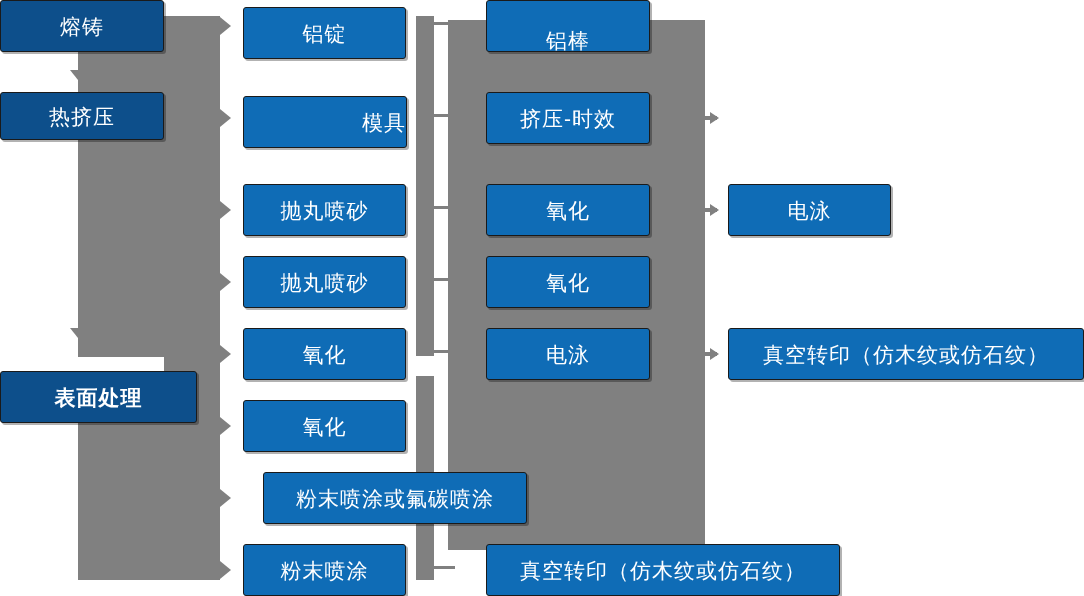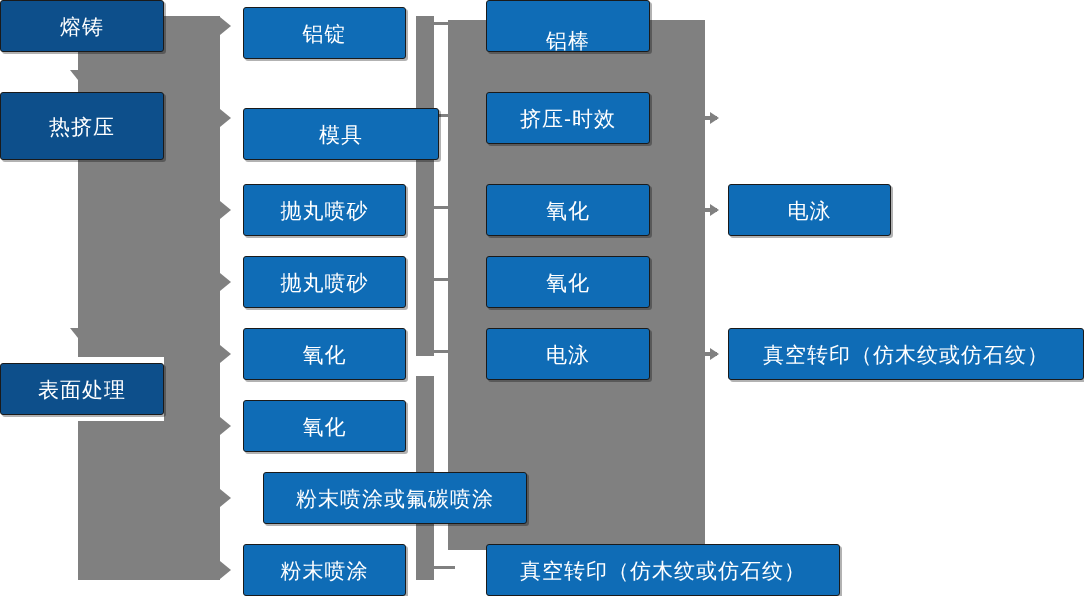--- a/index.html
+++ b/index.html
@@ -123,31 +123,31 @@
 
   <div class="arrow-stem" style="left:705px; top:208px; width:12px;"></div>
   <div class="small-arrowhead" style="left:710px; top:204px;"></div>
 
   <div class="arrow-stem" style="left:705px; top:352px; width:12px;"></div>
   <div class="small-arrowhead" style="left:710px; top:348px;"></div>
 
   <div class="node dark" style="left:0px; top:0px; width:164px; height:52px;">
     <span>熔铸</span>
   </div>
-  <div class="node dark" style="left:0px; top:92px; width:164px; height:68px;">
+  <div class="node dark" style="left:0px; top:92px; width:164px; height:48px;">
     <span>热挤压</span>
   </div>
-  <div class="node dark" style="left:0px; top:363px; width:164px; height:52px;">
+  <div class="node dark" style="left:0px; top:371px; width:197px; height:52px;font-weight:bold;">
     <span>表面处理</span>
   </div>
 
   <div class="node bright" style="left:243px; top:7px; width:163px; height:52px;">
     <span>铝锭</span>
   </div>
-  <div class="node bright" style="left:243px; top:108px; width:196px; height:52px;">
+  <div class="node bright" style="left:243px; top:96px; width:164px; height:52px;justify-content:flex-end;">
     <span>模具</span>
   </div>
   <div class="node bright" style="left:243px; top:184px; width:163px; height:52px;">
     <span>抛丸喷砂</span>
   </div>
   <div class="node bright" style="left:243px; top:256px; width:163px; height:52px;">
     <span>抛丸喷砂</span>
   </div>
   <div class="node bright" style="left:243px; top:328px; width:163px; height:52px;">
     <span>氧化</span>

